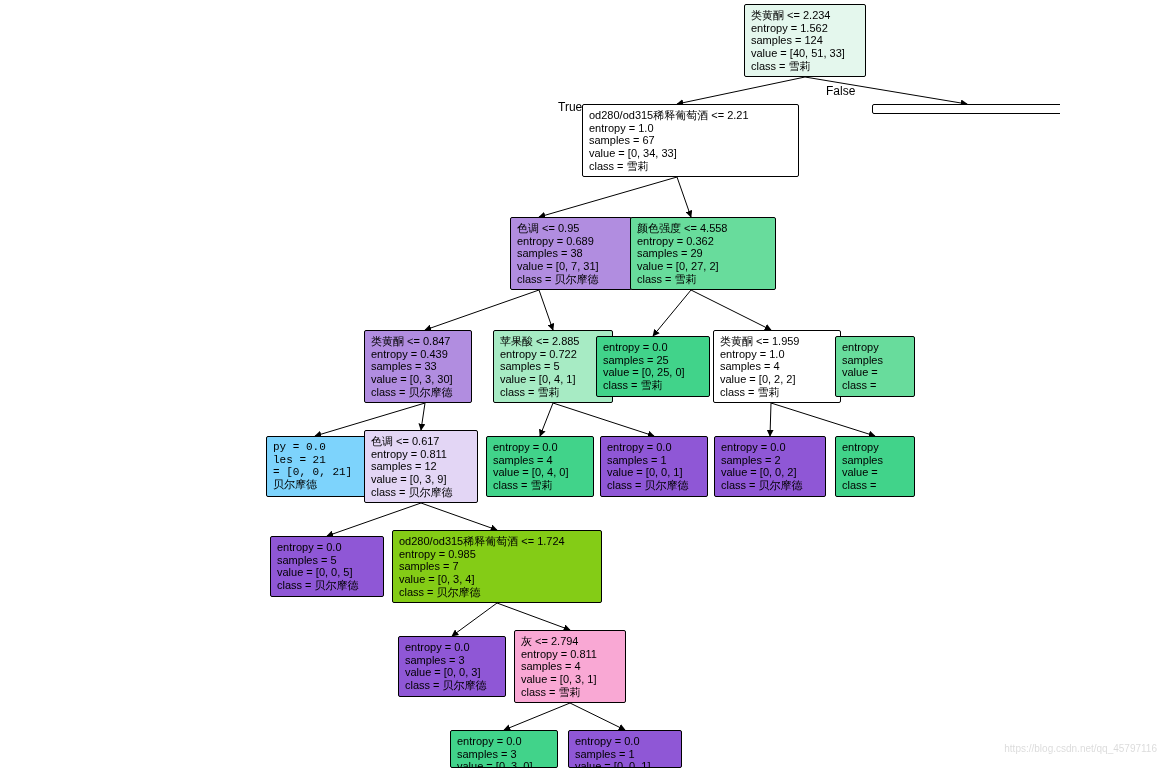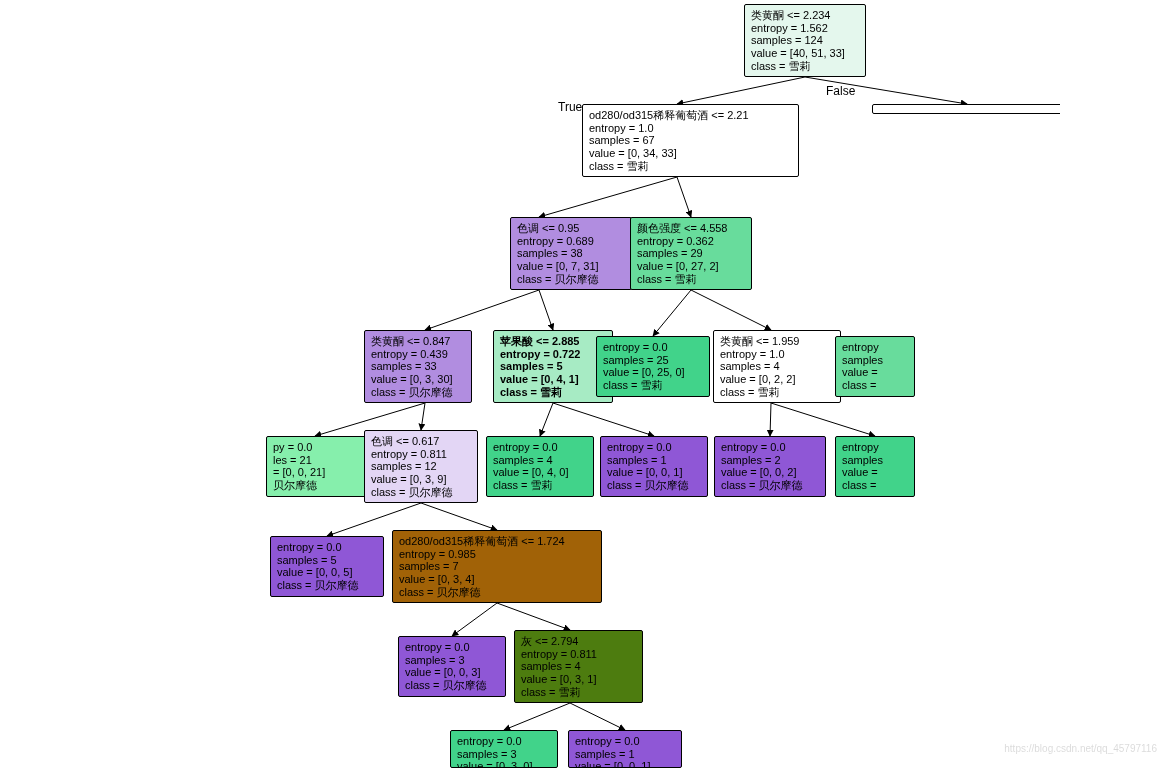--- a/index.html
+++ b/index.html
@@ -121,35 +121,35 @@
         <span></span>
         <span></span>
       </div>
       <div class="node" style="left: 288px; top: 217px; width: 122px; background: rgb(177, 141, 224); margin-left: 32px;">
         <span>色调 &lt;= 0.95</span>
         <span>entropy = 0.689</span>
         <span>samples = 38</span>
         <span>value = [0, 7, 31]</span>
         <span>class = 贝尔摩德</span>
       </div>
-      <div class="node" style="left: 440px; top: 217px; width: 122px; background: rgb(104, 220, 156);">
+      <div class="node" style="left: 440px; top: 217px; width: 146px; background: rgb(104, 220, 156);">
         <span>颜色强度 &lt;= 4.558</span>
         <span>entropy = 0.362</span>
         <span>samples = 29</span>
         <span>value = [0, 27, 2]</span>
         <span>class = 雪莉</span>
       </div>
       <div class="node" style="left: 174px; top: 330px; width: 108px; background: rgb(177, 141, 224);">
         <span>类黄酮 &lt;= 0.847</span>
         <span>entropy = 0.439</span>
         <span>samples = 33</span>
         <span>value = [0, 3, 30]</span>
         <span>class = 贝尔摩德</span>
       </div>
-      <div class="node" style="left: 303px; top: 330px; width: 120px; background: rgb(167, 235, 196); font-weight: bold;">
+      <div class="node" style="left: 303px; top: 330px; width: 120px; background: rgb(167, 235, 196);">
         <span>苹果酸 &lt;= 2.885</span>
         <span>entropy = 0.722</span>
         <span>samples = 5</span>
         <span>value = [0, 4, 1]</span>
         <span>class = 雪莉</span>
       </div>
       <div class="node" style="left: 406px; top: 336px; width: 114px; background: rgb(65, 211, 138);">
         <span>entropy = 0.0</span>
         <span>samples = 25</span>
         <span>value = [0, 25, 0]</span>
@@ -161,21 +161,21 @@
         <span>samples = 4</span>
         <span>value = [0, 2, 2]</span>
         <span>class = 雪莉</span>
       </div>
       <div class="node" style="left: 645px; top: 336px; width: 80px; background: rgb(104, 220, 156);">
         <span>entropy</span>
         <span>samples</span>
         <span>value =</span>
         <span>class =</span>
       </div>
-      <div class="node" style="left: 76px; top: 436px; width: 118px; background: #86efac;">
+      <div class="node" style="left: 76px; top: 436px; width: 118px; background: #7dd3fc; font-family: Liberation Mono, monospace;">
         <span>py = 0.0</span>
         <span>les = 21</span>
         <span>= [0, 0, 21]</span>
         <span>贝尔摩德</span>
       </div>
       <div class="node" style="left: 174px; top: 430px; width: 114px; background: rgb(227, 214, 245);">
         <span>色调 &lt;= 0.617</span>
         <span>entropy = 0.811</span>
         <span>samples = 12</span>
         <span>value = [0, 3, 9]</span>
@@ -204,34 +204,34 @@
         <span>samples</span>
         <span>value =</span>
         <span>class =</span>
       </div>
       <div class="node" style="left: 80px; top: 536px; width: 114px; background: rgb(143, 87, 214);">
         <span>entropy = 0.0</span>
         <span>samples = 5</span>
         <span>value = [0, 0, 5]</span>
         <span>class = 贝尔摩德</span>
       </div>
-      <div class="node" style="left: 202px; top: 530px; width: 210px; background: #a16207;">
+      <div class="node" style="left: 202px; top: 530px; width: 210px; background: #84cc16;">
         <span>od280/od315稀释葡萄酒 &lt;= 1.724</span>
         <span>entropy = 0.985</span>
         <span>samples = 7</span>
         <span>value = [0, 3, 4]</span>
         <span>class = 贝尔摩德</span>
       </div>
       <div class="node" style="left: 208px; top: 636px; width: 108px; background: rgb(143, 87, 214);">
         <span>entropy = 0.0</span>
         <span>samples = 3</span>
         <span>value = [0, 0, 3]</span>
         <span>class = 贝尔摩德</span>
       </div>
-      <div class="node" style="left: 324px; top: 630px; width: 129px; background: #4d7c0f;">
+      <div class="node" style="left: 324px; top: 630px; width: 112px; background: #f9a8d4;">
         <span>灰 &lt;= 2.794</span>
         <span>entropy = 0.811</span>
         <span>samples = 4</span>
         <span>value = [0, 3, 1]</span>
         <span>class = 雪莉</span>
       </div>
       <div class="node" style="left: 260px; top: 730px; width: 108px; height: 38px; background: rgb(65, 211, 138);">
         <span>entropy = 0.0</span>
         <span>samples = 3</span>
         <span>value = [0, 3, 0]</span>

